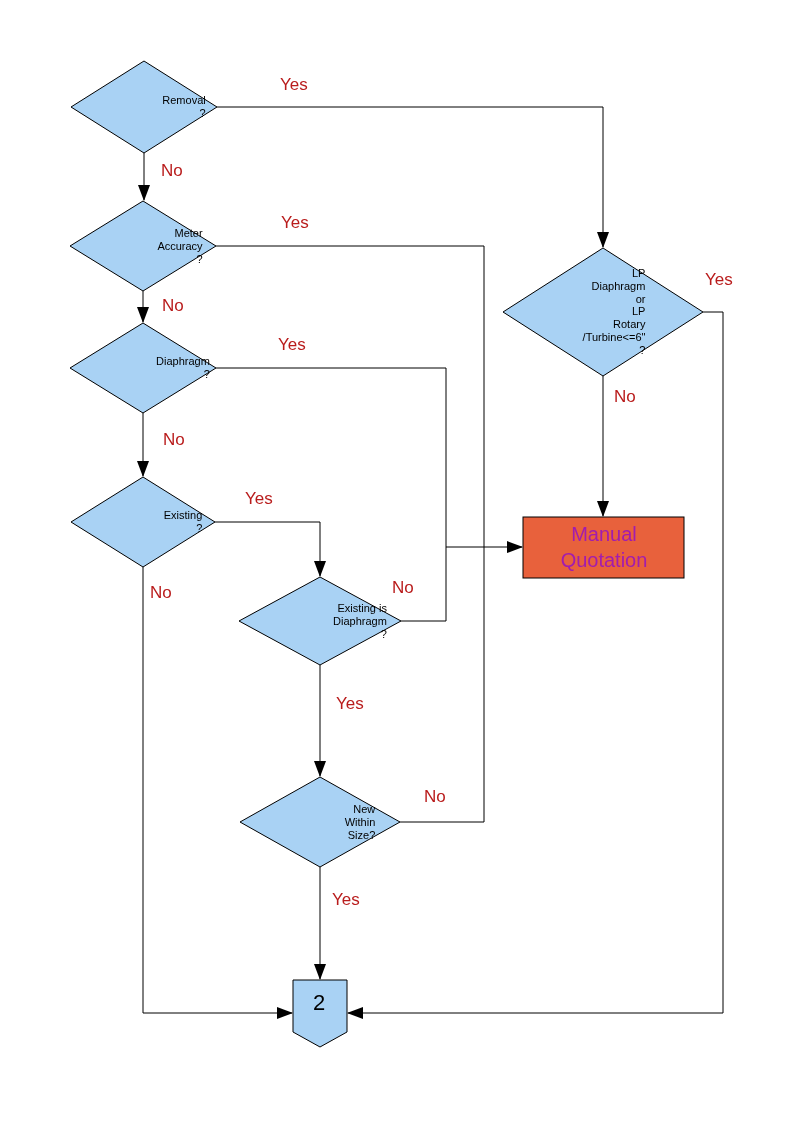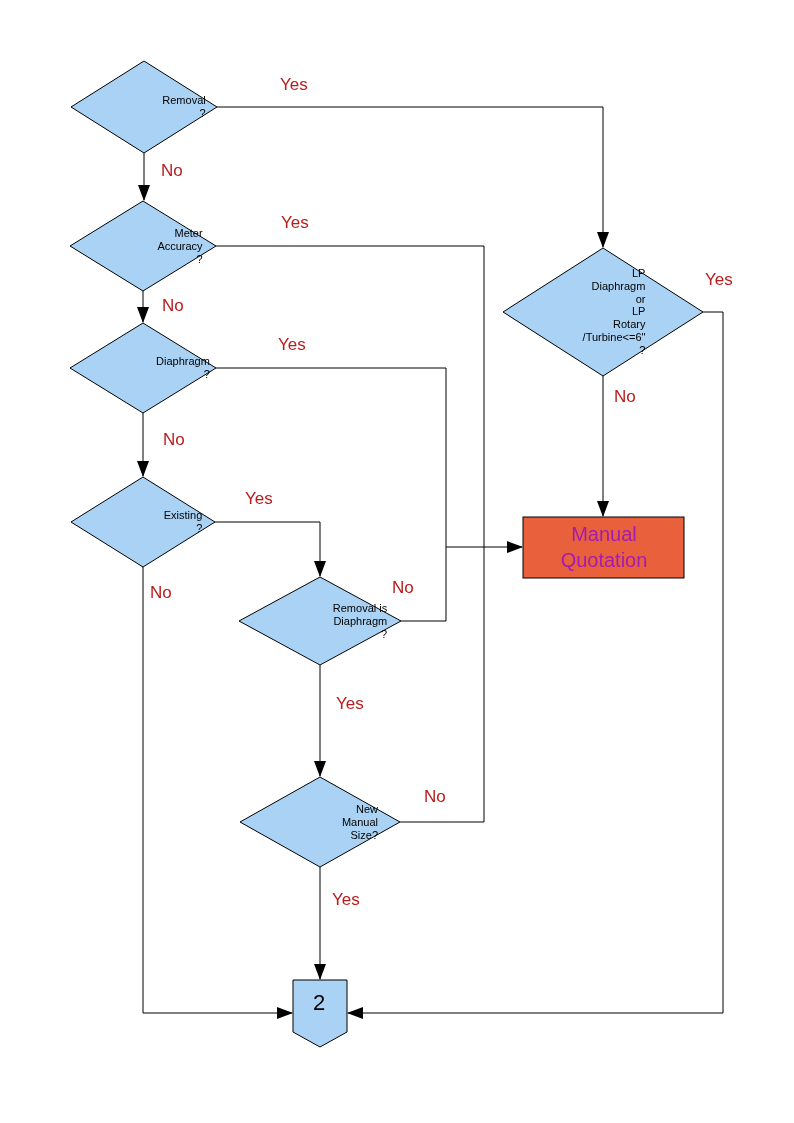--- a/index.html
+++ b/index.html
@@ -91,25 +91,25 @@
 
   <div class="node-label" style="left:144px; top:107px;">Removal
 ?</div>
   <div class="node-label" style="left:140px; top:246px;">Meter
 Accuracy
 ?</div>
   <div class="node-label" style="left:143px; top:368px;">Diaphragm
 ?</div>
   <div class="node-label" style="left:143px; top:522px;">Existing
 ?</div>
-  <div class="node-label" style="left:320px; top:621px;">Removal is
+  <div class="node-label" style="left:320px; top:621px;">Existing is
 Diaphragm
 ?</div>
   <div class="node-label" style="left:320px; top:822px;">New
-Manual
+Within
 Size?</div>
   <div class="node-label" style="left:574px; top:312px;">LP
 Diaphragm
 or
 LP
 Rotary
 /Turbine&lt;=6"
 ?</div>
   <div class="terminal-label" style="left:604px; top:547px;">Manual
 Quotation</div>

